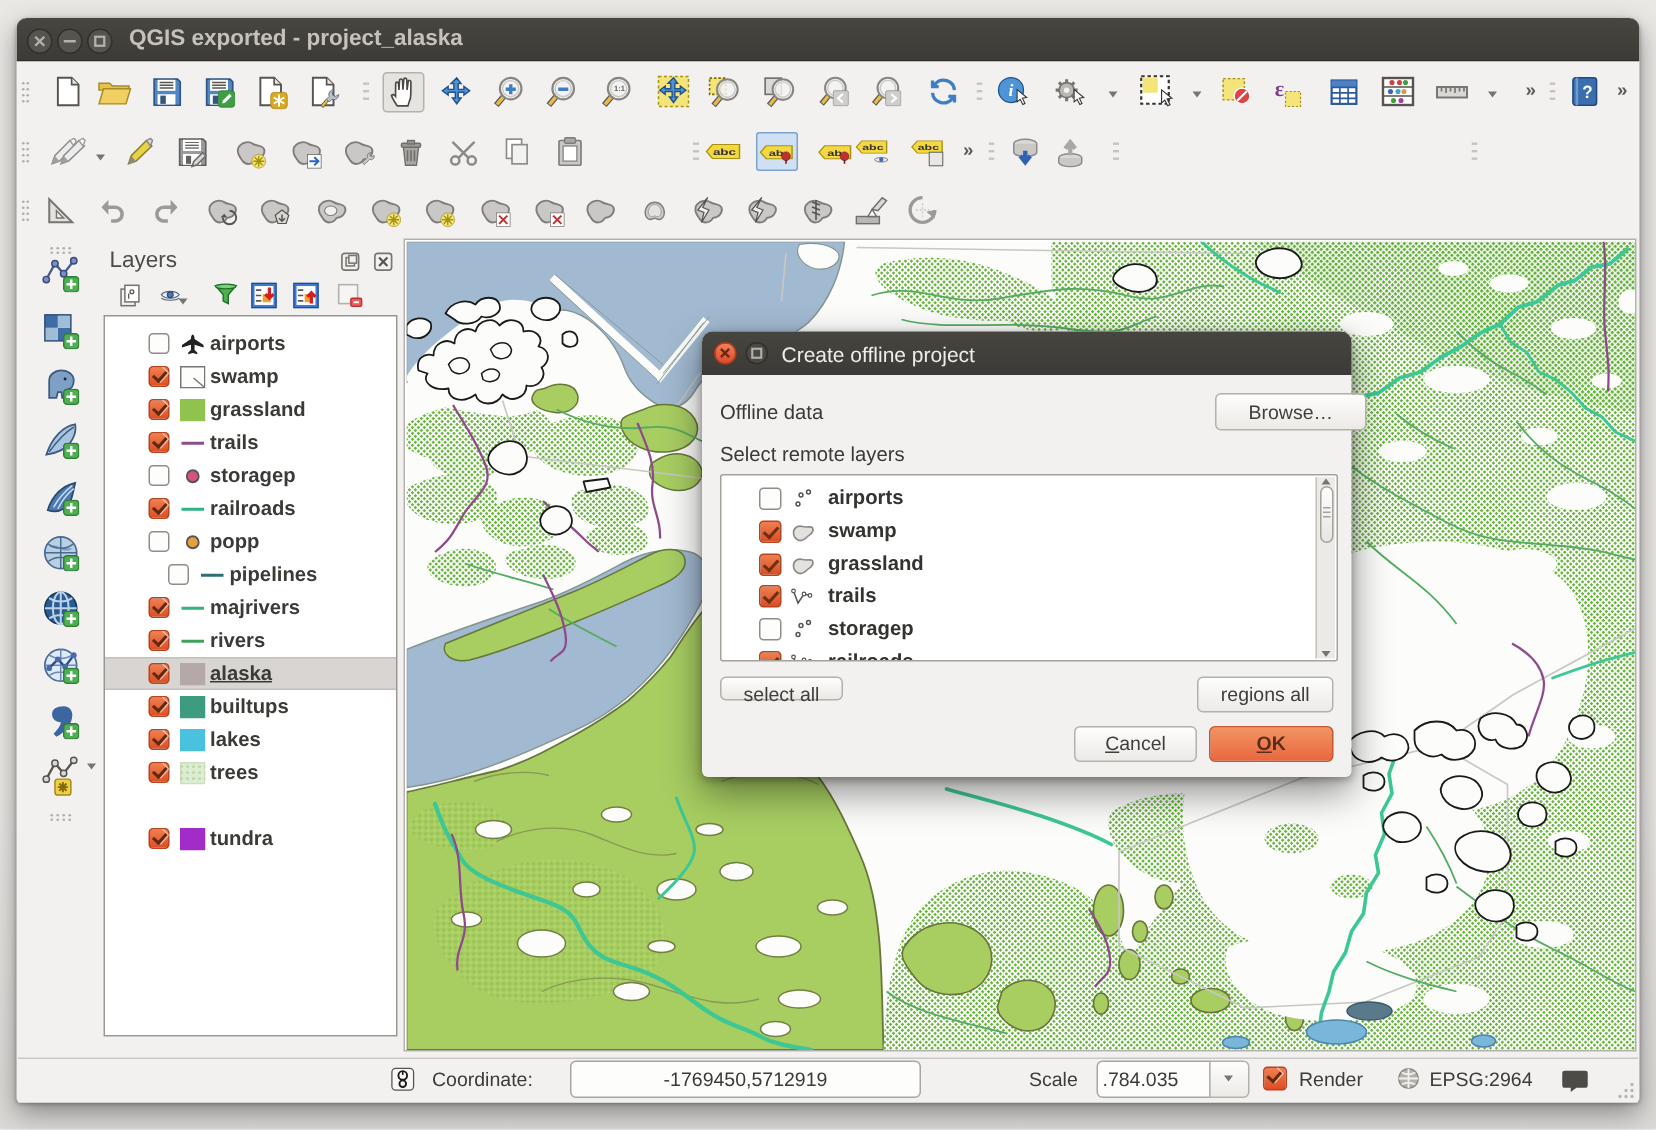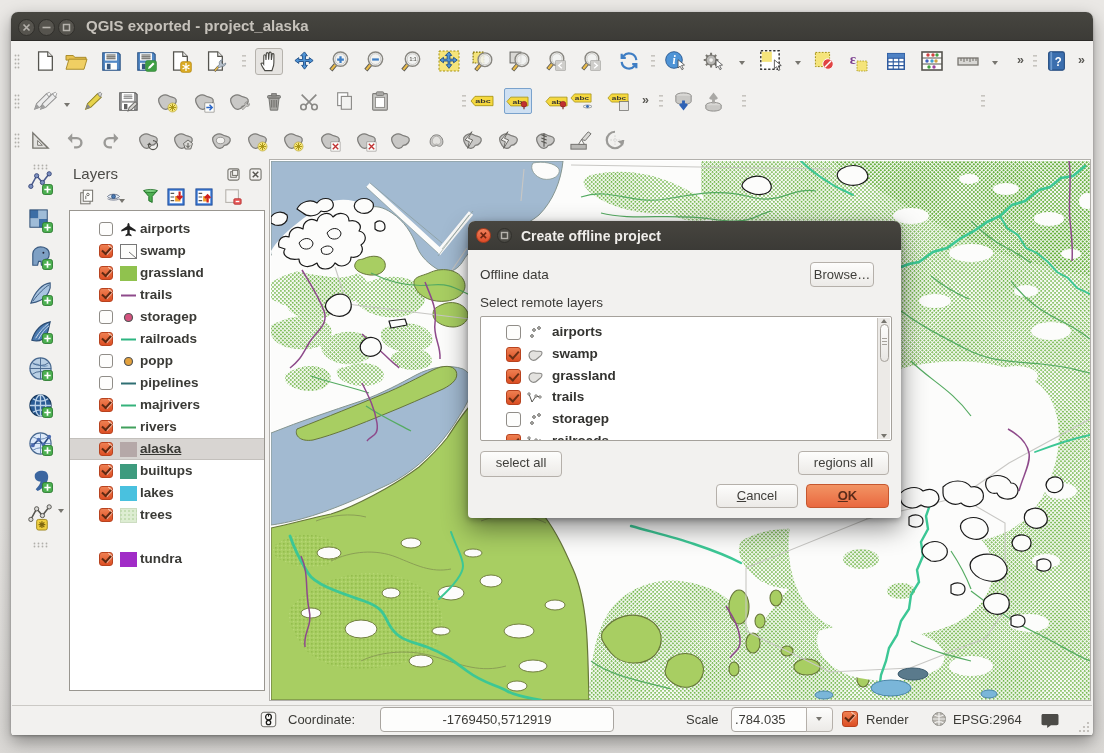--- a/index.html
+++ b/index.html
@@ -20,21 +20,21 @@
 .cbx{width:14px;height:14px;border-radius:3px;box-sizing:border-box;position:relative;}
 .cbx.off{background:#fdfdfc;border:1px solid #908d88;}
 .cbx.on{background:linear-gradient(#ef8052,#dd4f24);border:1px solid #b8431f;}
 .cbx.on:after{content:"";position:absolute;left:2px;top:2px;width:7px;height:4px;border-left:2px solid #5e2a12;border-bottom:2px solid #5e2a12;transform:rotate(-48deg);box-shadow:1px 1px 0 rgba(255,255,255,0.5);}
 #mapframe{position:absolute;left:269px;top:159px;width:822px;height:542px;background:#fff;border:1px solid #b2b0ac;box-sizing:border-box;}
 #map{position:absolute;left:271px;top:161px;width:819px;height:539px;background:#fff;overflow:hidden;}
 #statusbar{position:absolute;left:12px;top:705px;width:1080px;height:30px;background:#f2f1ef;border-top:1px solid #cbc9c5;box-sizing:border-box;font-size:13px;color:#3c3b37;}
 .sfield{position:absolute;background:#fdfdfc;border:1px solid #a9a5a0;border-radius:4px;box-sizing:border-box;font-size:13px;color:#3c3b37;}
 #dlg{position:absolute;left:468px;top:221px;width:433px;height:297px;background:#f2f1ef;border-radius:7px 7px 4px 4px;box-shadow:0 10px 26px rgba(0,0,0,0.45),0 2px 6px rgba(0,0,0,0.3);}
 #dlg-tb{position:absolute;left:0;top:0;width:100%;height:29px;background:linear-gradient(#47453f,#3b3a36);border-radius:7px 7px 0 0;}
-#dlg-title{position:absolute;left:53px;top:7px;font-size:14px;font-weight:bold;color:#efedea;}
+#dlg-title{position:absolute;left:53px;top:7px;font-size:14px;font-weight:normal;color:#efedea;}
 .btn{position:absolute;background:linear-gradient(#fdfdfc,#eceae7);border:1px solid #b5b0aa;border-radius:4px;box-sizing:border-box;font-size:13px;color:#3f3e3a;text-align:center;}
 .drow{position:absolute;left:0;width:100%;height:22px;}
 .drow .lbl{position:absolute;left:71px;top:2px;font-size:13.5px;font-weight:bold;color:#333330;}
 .cbx2{width:15px;height:15px;border-radius:3px;box-sizing:border-box;position:absolute;left:25px;top:3px;}
 .cbx2.off{background:#fdfdfc;border:1px solid #908d88;}
 .cbx2.on{background:linear-gradient(#ee7f51,#da4e23);border:1px solid #b8431f;}
 .cbx2.on:after{content:"";position:absolute;left:2px;top:3px;width:8px;height:4px;border-left:2px solid #6b2f14;border-bottom:2px solid #6b2f14;transform:rotate(-48deg);}
 
 </style></head><body>
 <svg width="0" height="0" style="position:absolute">
@@ -1121,21 +1121,21 @@
     </div>
     <div class="lrow" style="top:138.5px;">
       <div class="cb">
         <div class="cbx off"></div>
       </div>
       <div class="sym"><svg width="17" height="15" viewBox="0 0 17 15">
           <circle cx="8.5" cy="7.5" r="4" fill="#e3a13d" stroke="#555" stroke-width="1.2"></circle>
         </svg></div>
       <div class="lbl" style="">popp</div>
     </div>
-    <div class="lrow" style="top:160.5px;">
+    <div class="lrow" style="top:160.5px;margin-left:13px;">
       <div class="cb">
         <div class="cbx off"></div>
       </div>
       <div class="sym"><svg width="17" height="15" viewBox="0 0 17 15">
           <path d="M1 7.5h15" stroke="#2f6f73" stroke-width="2"></path>
         </svg></div>
       <div class="lbl" style="">pipelines</div>
     </div>
     <div class="lrow" style="top:182.5px;">
       <div class="cb">
@@ -1435,21 +1435,21 @@
 <div style="position:absolute;left:8px;top:7px;width:15px;height:15px;border-radius:50%;background:linear-gradient(#f0815c,#dd4b28);border:1px solid #b13c1c;box-sizing:border-box;"></div>
 <svg style="position:absolute;left:8px;top:7px;" width="15" height="15">
       <path d="M4.6 4.6l5.5 5.5M10.1 4.6l-5.5 5.5" stroke="#6e2510" stroke-width="1.5"></path>
     </svg>
 <div style="position:absolute;left:29px;top:7px;width:15px;height:15px;border-radius:50%;background:#4a4944;border:1px solid #302f2b;box-sizing:border-box;"></div>
 <svg style="position:absolute;left:29px;top:7px;" width="15" height="15">
       <rect x="4.5" y="4.5" width="6" height="6" fill="none" stroke="#b5b2ac" stroke-width="1.4"></rect>
     </svg>
 <div id="dlg-title">Create offline project</div>
 <div style="position:absolute;left:12px;top:46px;font-size:13.5px;color:#3a3936;">Offline data</div>
-<div class="btn" style="left:342px;top:41px;width:64px;height:25px;line-height:23px;">Browse…</div>
+<div class="btn" style="left:342px;top:41px;width:101px;height:25px;line-height:23px;">Browse…</div>
 <div style="position:absolute;left:12px;top:74px;font-size:13.5px;color:#3a3936;">Select remote layers</div>
 <div style="position:absolute;left:12px;top:95px;width:412px;height:125px;background:#fff;border:1px solid #a5a19b;border-radius:2px;box-sizing:border-box;overflow:hidden;">
       <div class="drow" style="top:5px;">
         <div class="cbx2 off"></div>
         <div style="position:absolute;left:46px;top:3px;"><svg width="17" height="15" viewBox="0 0 17 15">
             <use href="#i-dots3"></use>
           </svg></div>
         <div class="lbl">airports</div>
       </div>
       <div class="drow" style="top:26.8px;">
@@ -1489,16 +1489,16 @@
       </div>
       <div style="position:absolute;right:1px;top:1px;width:13px;height:121px;background:#eceae7;border-left:1px solid #c5c1bb;box-sizing:border-box;">
         <div style="position:absolute;left:1.5px;top:6px;width:9px;height:38px;background:linear-gradient(#fdfdfc,#e8e6e3);border:1px solid #a5a19b;border-radius:5px;box-sizing:border-box;"></div>
         <div style="position:absolute;left:3.5px;top:20px;width:5px;height:1px;background:#a5a19b;"></div>
         <div style="position:absolute;left:3.5px;top:23px;width:5px;height:1px;background:#a5a19b;"></div>
         <div style="position:absolute;left:3.5px;top:26px;width:5px;height:1px;background:#a5a19b;"></div>
         <div style="position:absolute;left:3px;top:1px;width:0;height:0;border-left:3.5px solid transparent;border-right:3.5px solid transparent;border-bottom:4px solid #77756f;"></div>
         <div style="position:absolute;left:3px;bottom:1px;width:0;height:0;border-left:3.5px solid transparent;border-right:3.5px solid transparent;border-top:4px solid #77756f;"></div>
       </div>
     </div>
-<div class="btn" style="left:12px;top:230px;width:82px;height:26px;line-height:22px;">select all</div>
+<div class="btn" style="left:12px;top:230px;width:82px;height:16px;line-height:22px;">select all</div>
 <div class="btn" style="left:330px;top:230px;width:91px;height:24px;line-height:22px;">regions all</div>
 <div class="btn" style="left:248px;top:263px;width:82px;height:24px;line-height:22px;"><span style="text-decoration:underline;">C</span>ancel</div>
 <div class="btn" style="left:338px;top:263px;width:83px;height:24px;line-height:22px;background:linear-gradient(#f29464,#e9683f);border-color:#c5572f;color:#5c2c1a;font-weight:bold;"><span style="text-decoration:underline;">O</span>K</div>
 </div>
 </body></html>

